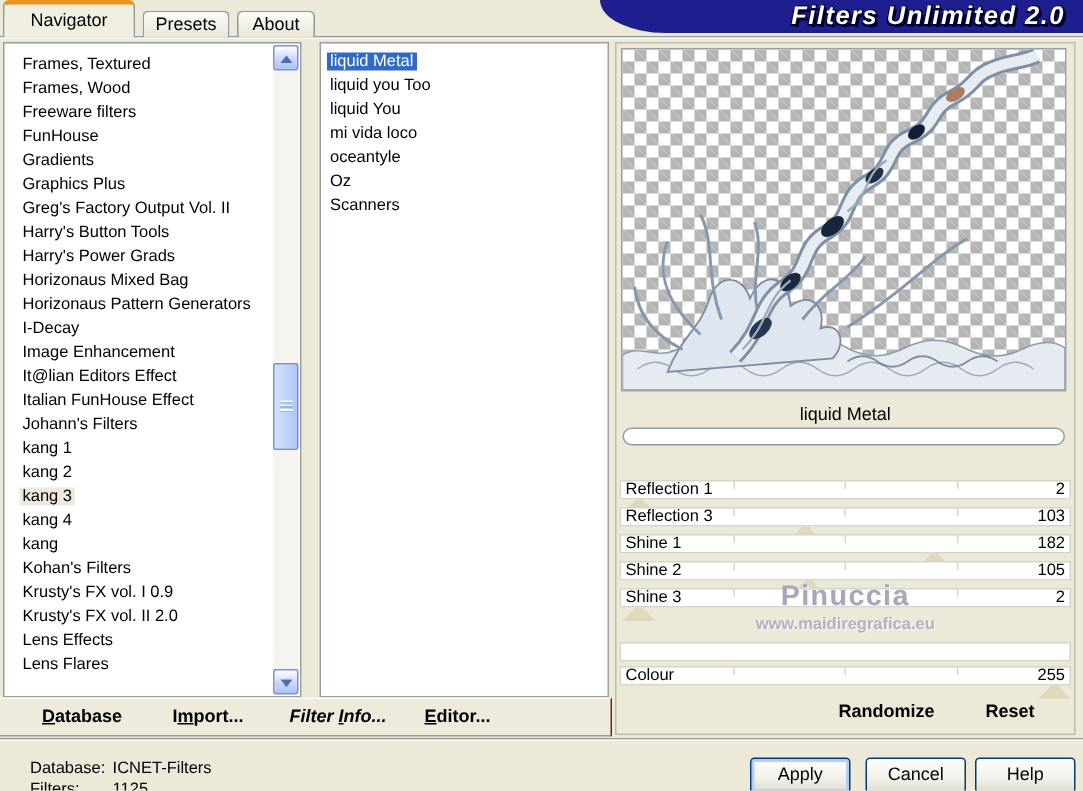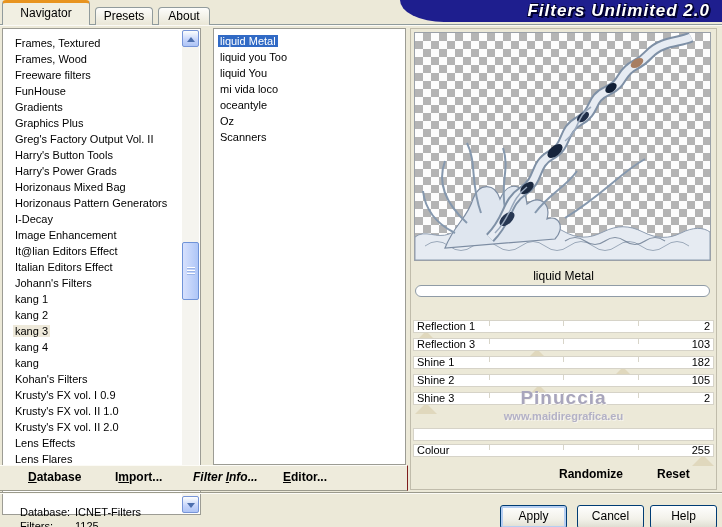--- a/index.html
+++ b/index.html
@@ -20,21 +20,21 @@
 
   
   .banner{position:absolute;right:0;top:0;width:322px;height:22px;background:#1e1e8e;
           border-bottom-left-radius:48px 24px;z-index:5;}
   .banner-title{position:absolute;right:12px;top:1px;color:#fff;font-size:17px;font-weight:bold;
           font-style:italic;letter-spacing:1px;
           text-shadow:1px 1px 0 #000030,-1px 1px 0 #000030,1px -1px 0 #000030,2px 2px 0 #000030;}
 
   
   .listbox{position:absolute;background:#fff;border:1px solid #9c9c94;box-sizing:border-box;overflow:hidden;}
-  .cat-list{left:2px;top:28px;width:199px;height:487px;}
+  .cat-list{left:2px;top:28px;width:199px;height:437px;}
   .flt-list{left:213px;top:28px;width:193px;height:437px;}
   .list-inner{position:absolute;left:0;top:0;right:0;bottom:0;padding:6px 0 0 10px;}
   .flt-list .list-inner{padding:4px 0 0 4px;}
   .litem{height:16px;line-height:16px;white-space:nowrap;cursor:default;}
   .litem span{padding:0 2px;}
   .litem.hl span{background:#eee9da;}
   .litem.sel span{background:#316ac5;color:#fff;}
 
   
   .vscroll{position:absolute;top:1px;right:1px;bottom:1px;width:17px;background:#f5f4ef;}
@@ -130,30 +130,29 @@
         <div class="litem"><span>Gradients</span></div>
         <div class="litem"><span>Graphics Plus</span></div>
         <div class="litem"><span>Greg's Factory Output Vol. II</span></div>
         <div class="litem"><span>Harry's Button Tools</span></div>
         <div class="litem"><span>Harry's Power Grads</span></div>
         <div class="litem"><span>Horizonaus Mixed Bag</span></div>
         <div class="litem"><span>Horizonaus Pattern Generators</span></div>
         <div class="litem"><span>I-Decay</span></div>
         <div class="litem"><span>Image Enhancement</span></div>
         <div class="litem"><span>It@lian Editors Effect</span></div>
-        <div class="litem"><span>Italian Editors Effect</span></div>
+        <div class="litem"><span>Italian FunHouse Effect</span></div>
         <div class="litem"><span>Johann's Filters</span></div>
         <div class="litem"><span>kang 1</span></div>
         <div class="litem"><span>kang 2</span></div>
         <div class="litem hl"><span>kang 3</span></div>
         <div class="litem"><span>kang 4</span></div>
         <div class="litem"><span>kang</span></div>
         <div class="litem"><span>Kohan's Filters</span></div>
         <div class="litem"><span>Krusty's FX vol. I 0.9</span></div>
-        <div class="litem"><span>Krusty's FX vol. II 1.0</span></div>
         <div class="litem"><span>Krusty's FX vol. II 2.0</span></div>
         <div class="litem"><span>Lens Effects</span></div>
         <div class="litem"><span>Lens Flares</span></div>
       </div>
     <div class="vscroll">
       <div class="sbtn up">
           <div class="arrow"></div>
         </div>
       <div class="sthumb">
           <div class="grip"></div>

